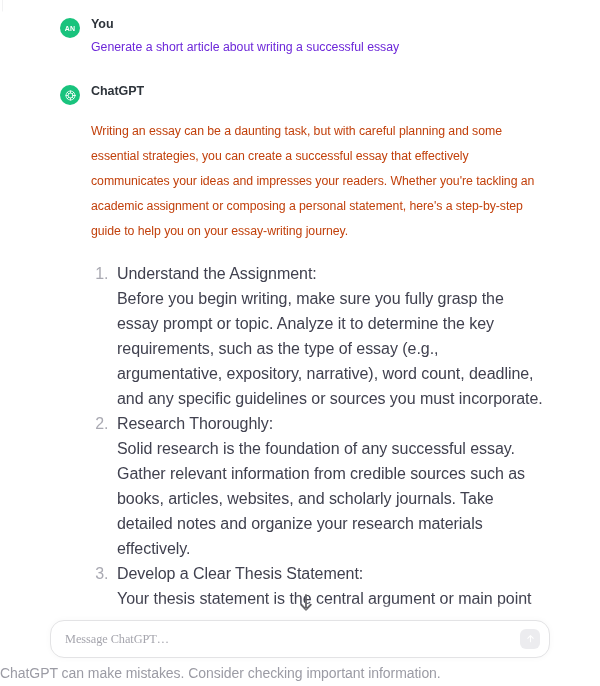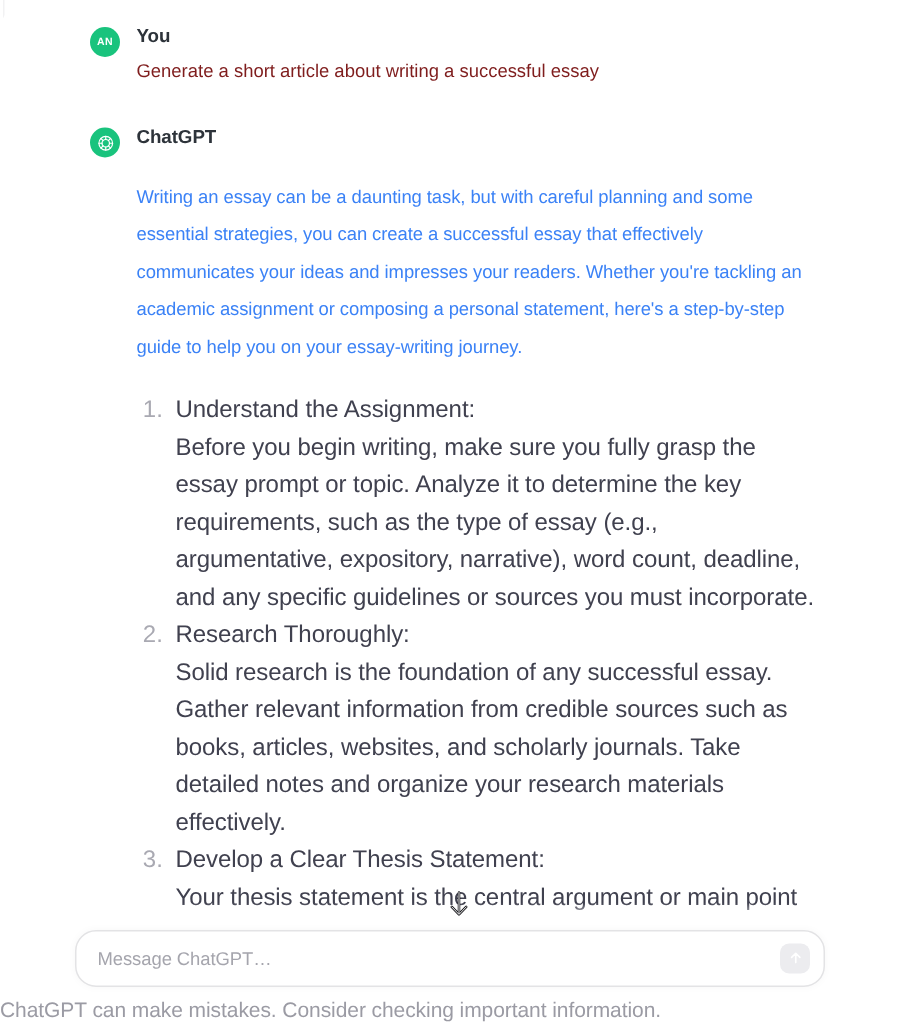--- a/index.html
+++ b/index.html
@@ -89,33 +89,33 @@
     font-weight: bold;
     color: #2d333a;
     line-height: 16px;
     margin-bottom: 6px;
     letter-spacing: -0.05px;
   }
 
   .msg-text {
     font-size: 12.3px;
     line-height: 19px;
-    color: #7f1d1d;
+    color: #6d28d9;
   }
 
   .msg-title {
     font-size: 12.3px;
     line-height: 19px;
     color: #40414f;
   }
 
   .para {
     font-size: 12.3px;
     line-height: 25px;
-    color: #3b82f6;
+    color: #c2410c;
     margin-top: 20px;
     letter-spacing: -0.05px;
   }
 
   ol.steps {
     margin-top: 17px;
     padding-left: 22px;
     list-style-position: outside;
   }
 
@@ -177,21 +177,21 @@
     box-shadow: 0 0 6px rgba(0,0,0,0.035);
     display: flex;
     align-items: center;
   }
 
   .composer-input {
     flex: 1 1 auto;
     border: none;
     outline: none;
     background: transparent;
-    font-family: Liberation Sans, sans-serif;
+    font-family: Liberation Serif, serif;
     font-size: 12.3px;
     color: #a21caf;
     padding: 0 44px 0 14px;
     height: 100%;
     letter-spacing: -0.05px;
   }
   .composer-input::placeholder { color: #a5a5ad; }
 
   .send-button {
     position: absolute;

